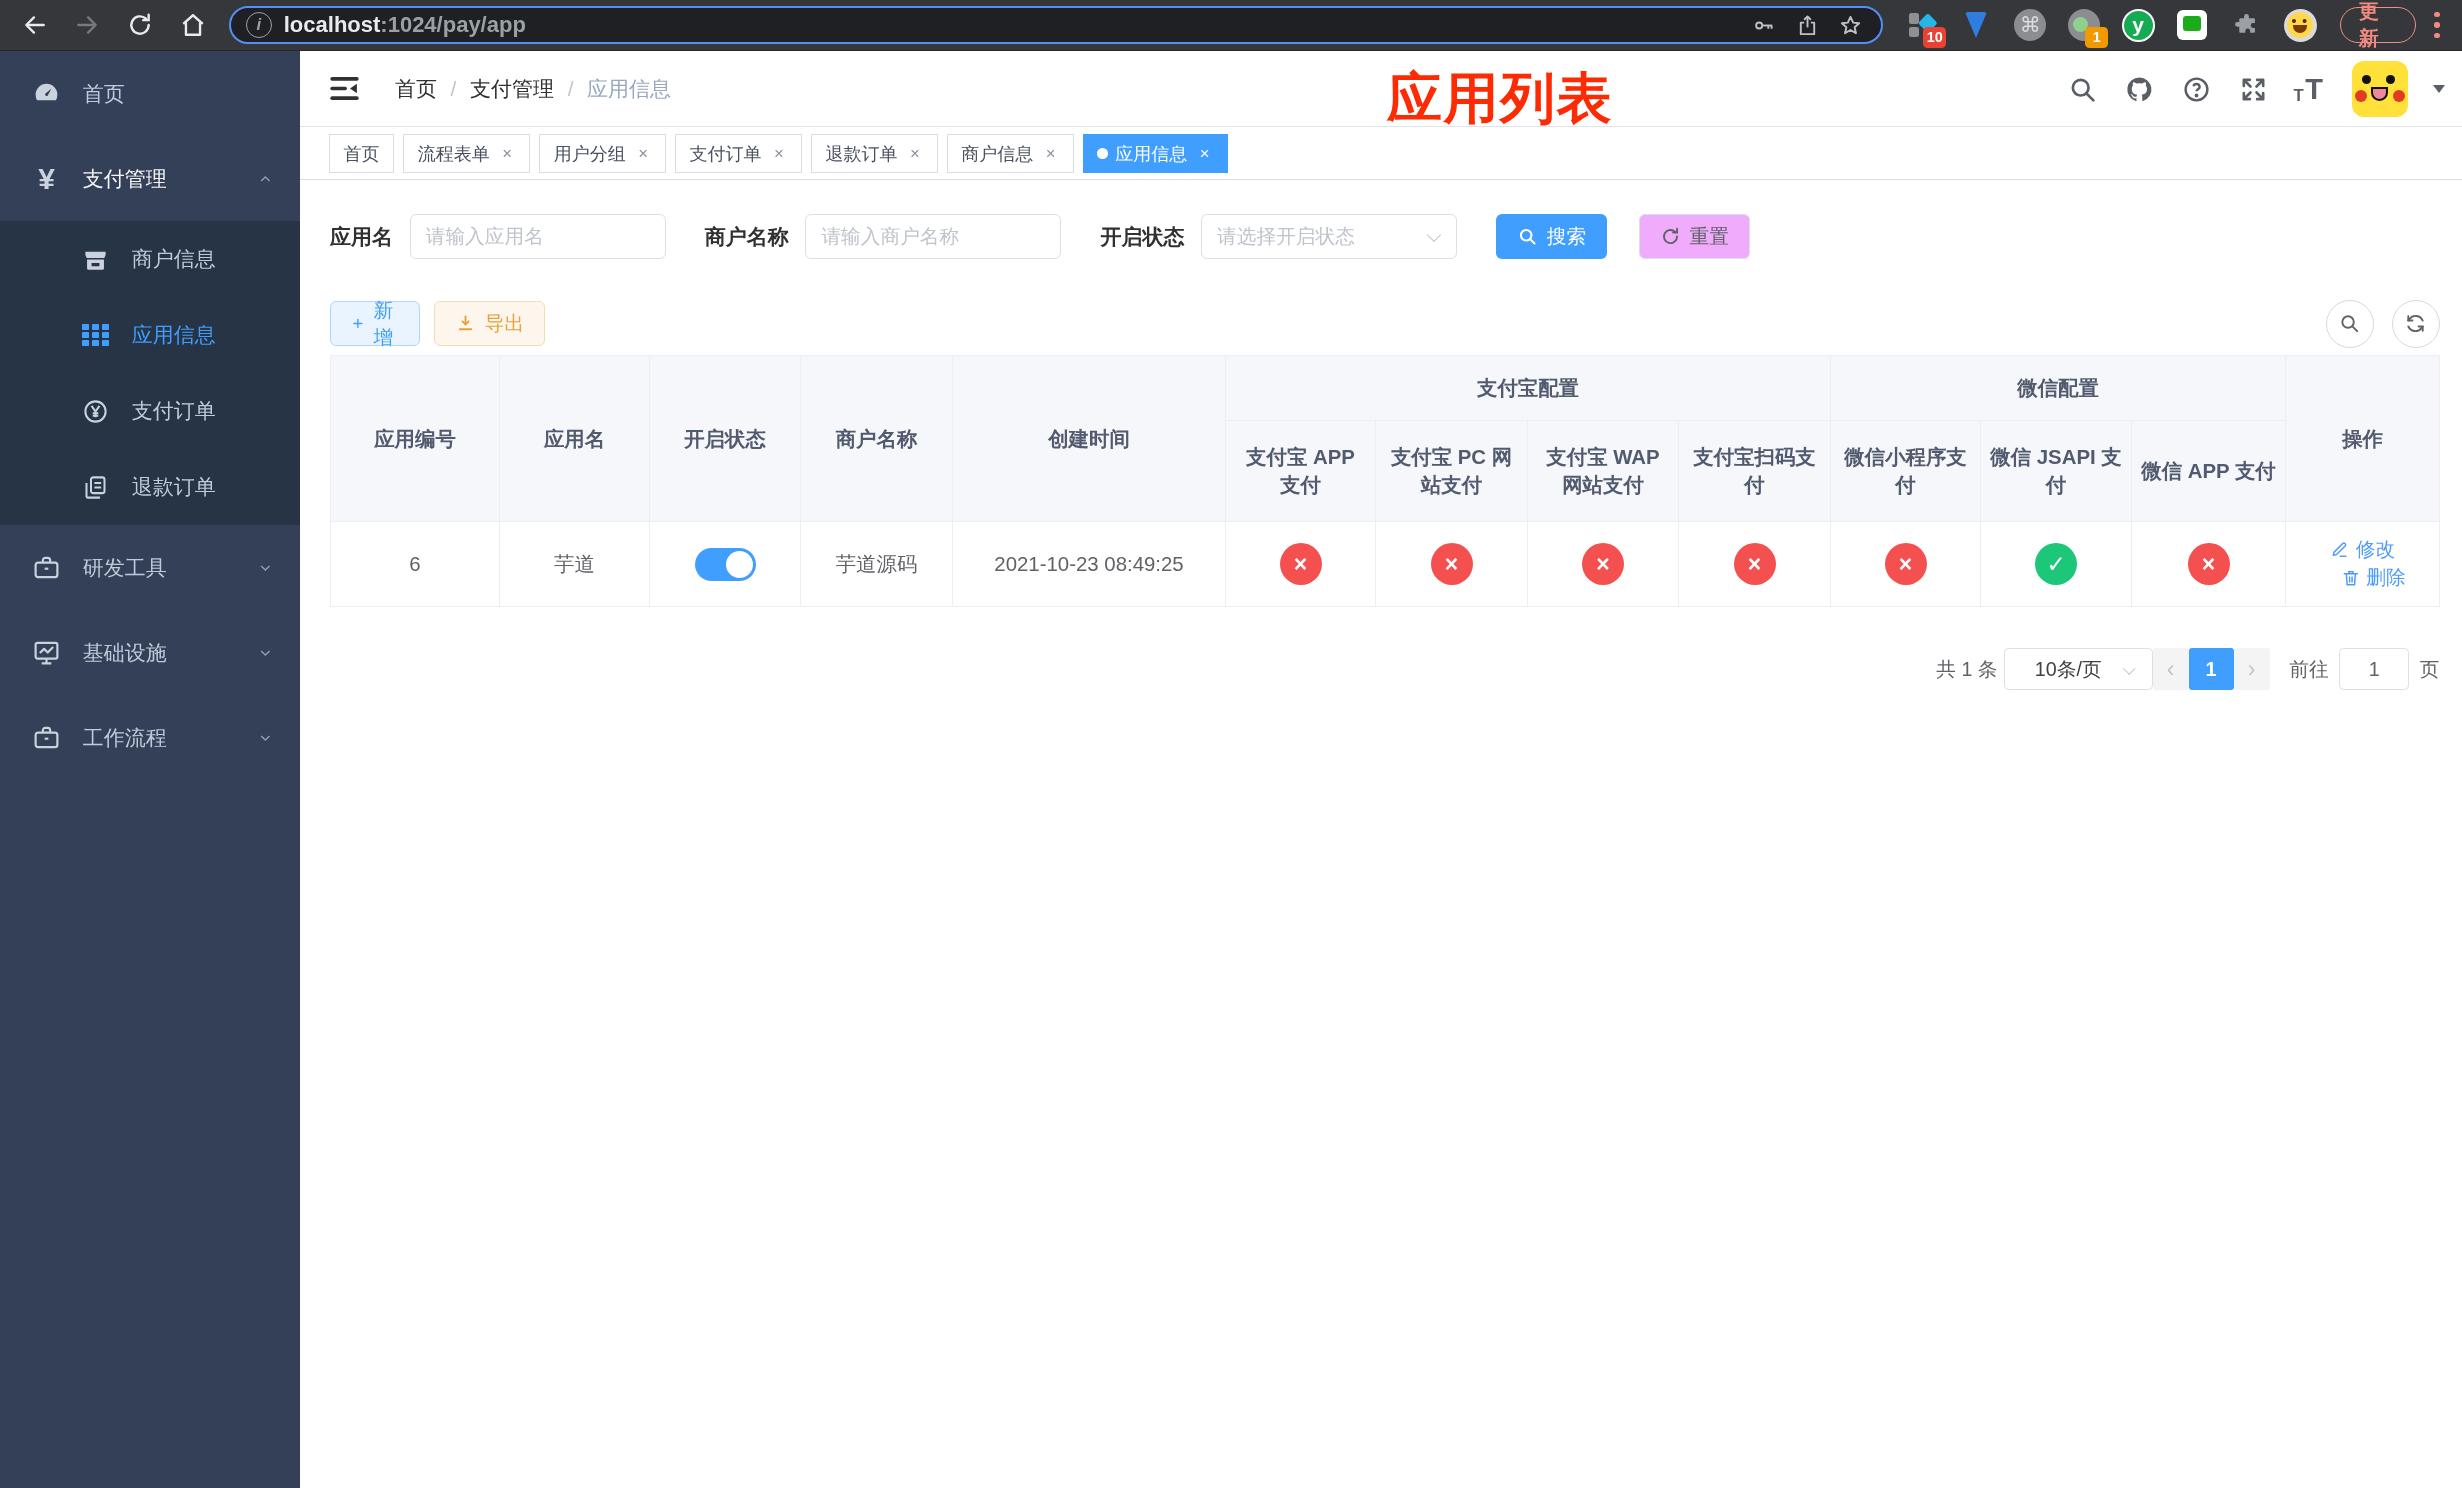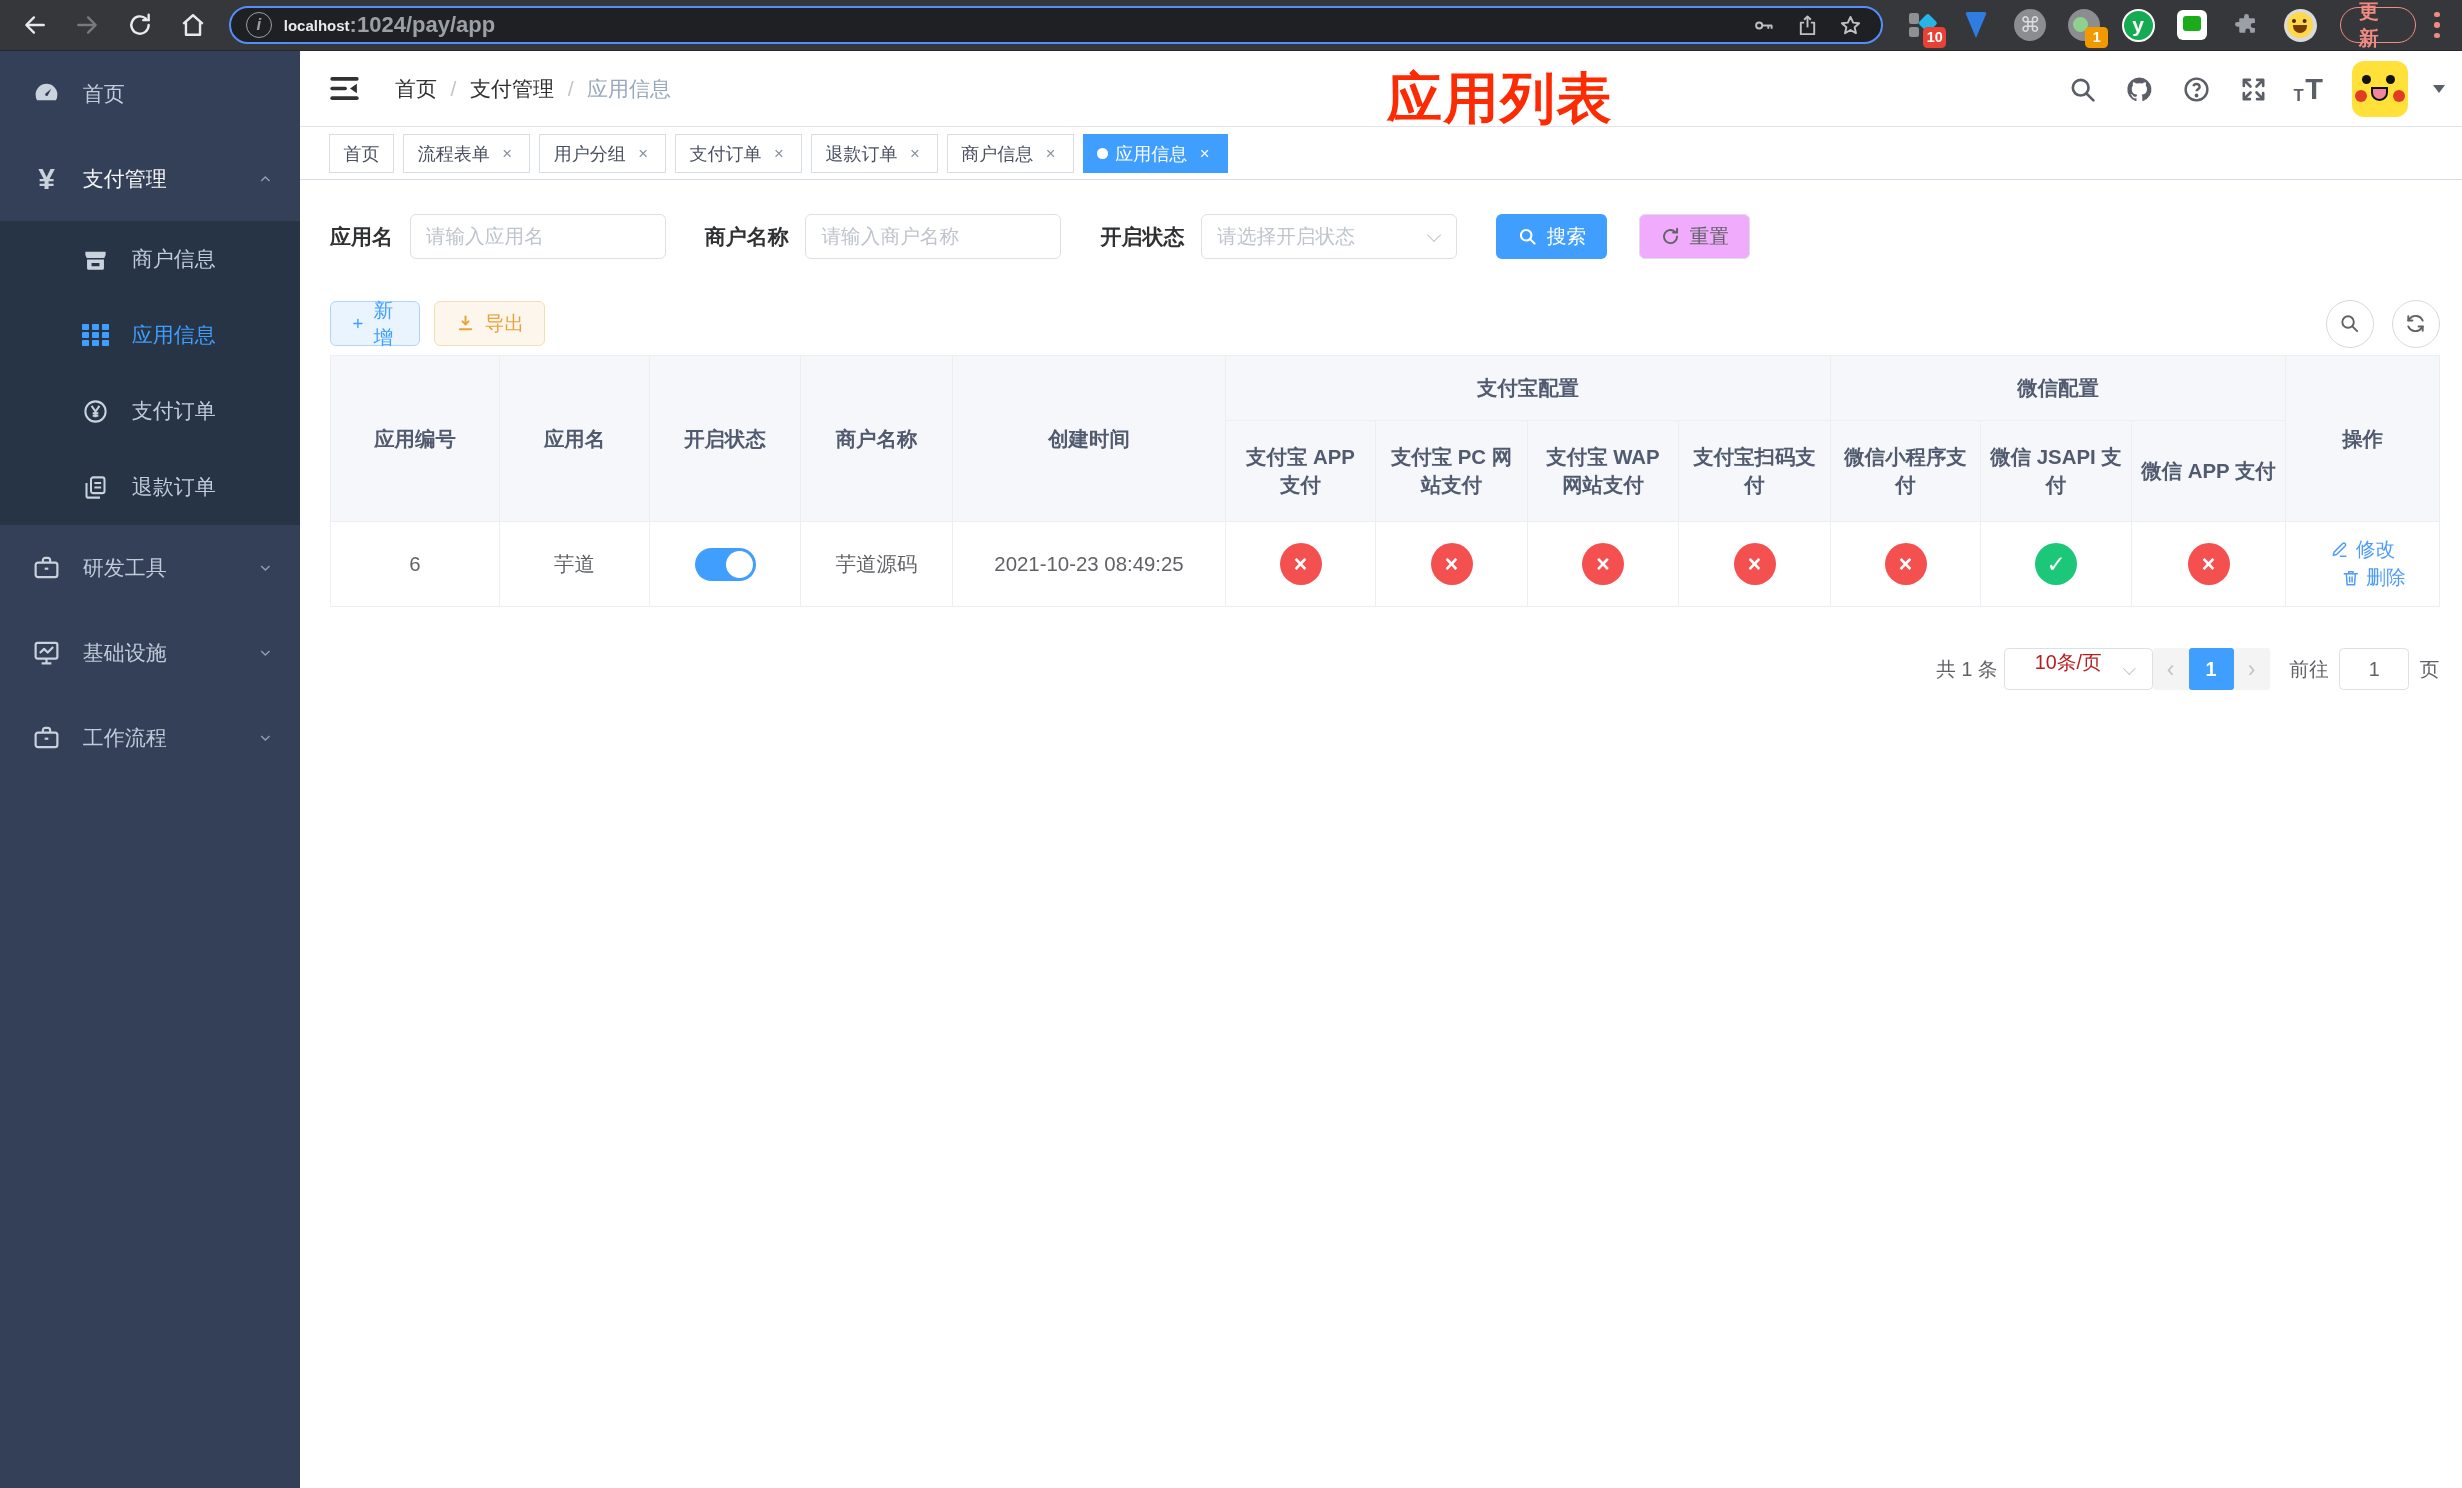--- a/index.html
+++ b/index.html
@@ -8,21 +8,21 @@
 
   
   .chrome { position:absolute; left:0; top:0; width:2462px; height:51px; background:#36373a;
     display:flex; align-items:center; border-bottom:0.8px solid #27282a; z-index:50;}
   .nav-ico { width:33px; height:33px; display:flex; align-items:center; justify-content:center; color:#e8eaed; flex:0 0 auto;}
   .nav-ico svg { width:26px; height:26px; }
   .nav-ico.dim { color:#77797d; }
   .chrome .left-group{ display:flex; align-items:center; gap:19.7px; padding-left:18px; }
   .urlbar { margin-left:19.7px; width:1707px; height:38px; background:#1f2023; border:2.3px solid #548ff7;
     border-radius:23px; display:flex; align-items:center; padding:0 15px; color:#9aa0a6;}
-  .urlbar .host { color:#e8eaed; font-size:15px; font-weight:700;}
+  .urlbar .host { color:#e8eaed; font-size:22px; font-weight:700;}
   .urlbar .rest { color:#9aa0a6; font-size:22px; font-weight:700;}
   .urlbar .spacer { flex:1; }
   .urlbar .mini { width:30px; height:30px; display:flex; align-items:center; justify-content:center; color:#bdc1c6; margin-left:13.6px;}
   .urlbar .mini svg{ width:23px; height:23px;}
   .info-circle { width:26px; height:26px; border:1.5px solid #9aa0a6; border-radius:50%; color:#9aa0a6;
     font-size:16.7px; display:flex; align-items:center; justify-content:center; font-weight:700; margin-right:12px; font-style:italic;}
   .ext-zone { display:flex; align-items:center; gap:21px; margin-left:23px; }
   .ext { position:relative; width:33px; height:33px; display:flex; align-items:center; justify-content:center;}
   .badge { position:absolute; bottom:-6px; right:-7.6px; min-width:23px; height:21px; border-radius:4.5px;
     color:#fff; font-size:14.4px; font-weight:700; display:flex; align-items:center; justify-content:center; padding:0 3px;}
@@ -149,21 +149,21 @@
   .switch { width:61px; height:33px; border-radius:16.7px; background:#409eff; position:relative; margin:0 auto; cursor:pointer;}
   .switch::after{ content:""; position:absolute; right:3px; top:3px; width:27px; height:27px; border-radius:50%; background:#fff;}
   .op-link { color:#4f9bfa; font-size:19.7px; display:inline-flex; align-items:center; gap:6px; cursor:pointer;}
   .op-link svg{ width:19.7px; height:19.7px;}
   .op-link + .op-link { margin-left:21px;}
 
   
   .pagination { margin-top:41px; display:flex; align-items:center; justify-content:flex-end; color:#606266; font-size:19.7px;}
   .pg-total { margin-right:6px;}
   .pg-size { position:relative; width:149px; height:42px; border:0.8px solid #dcdfe6; border-radius:4.5px; display:flex;
-    justify-content:center; padding-right:19.7px; cursor:pointer; color:#b91c1c;}
+    align-items:center; justify-content:center; padding-right:19.7px; cursor:pointer; color:#404040;}
   .pg-size::after{ content:""; width:7.6px; height:7.6px; border-right:1.5px solid #c0c4cc; border-bottom:1.5px solid #c0c4cc;
     transform:rotate(45deg); position:absolute; right:18px; top:15px;}
   .pg-btn { width:36px; height:42px; background:#f4f4f5; border-radius:3px; display:flex; align-items:center;
     justify-content:center; color:#c0c4cc; font-size:23px; cursor:pointer;}
   .pg-btn.prev::before{ content:"‹";}
   .pg-btn.next::before{ content:"›";}
   .pg-page { width:45px; height:42px; background:#409eff; color:#fff; border-radius:3px; display:flex;
     align-items:center; justify-content:center; font-weight:700; cursor:pointer;}
   .pg-goto { display:flex; align-items:center; gap:10.6px; margin-left:19.7px;}
   .pg-input { width:70px; height:42px; border:0.8px solid #dcdfe6; border-radius:4.5px; text-align:center; font-size:19.7px;

